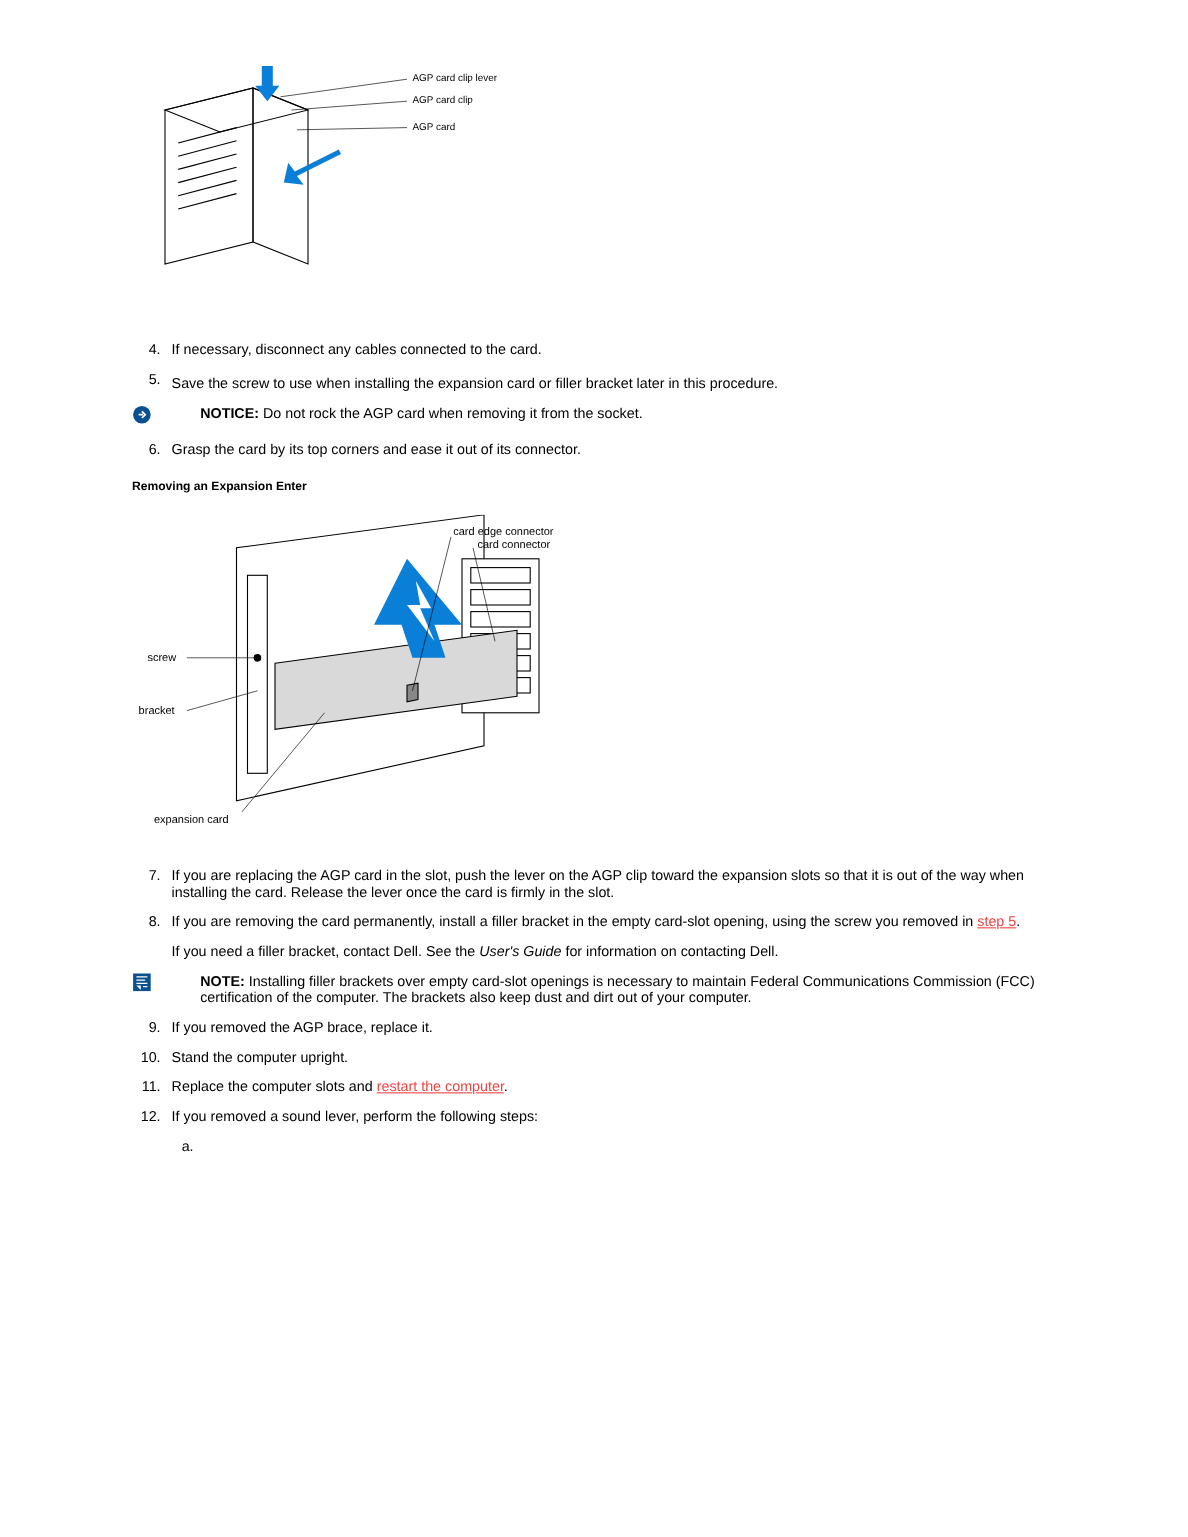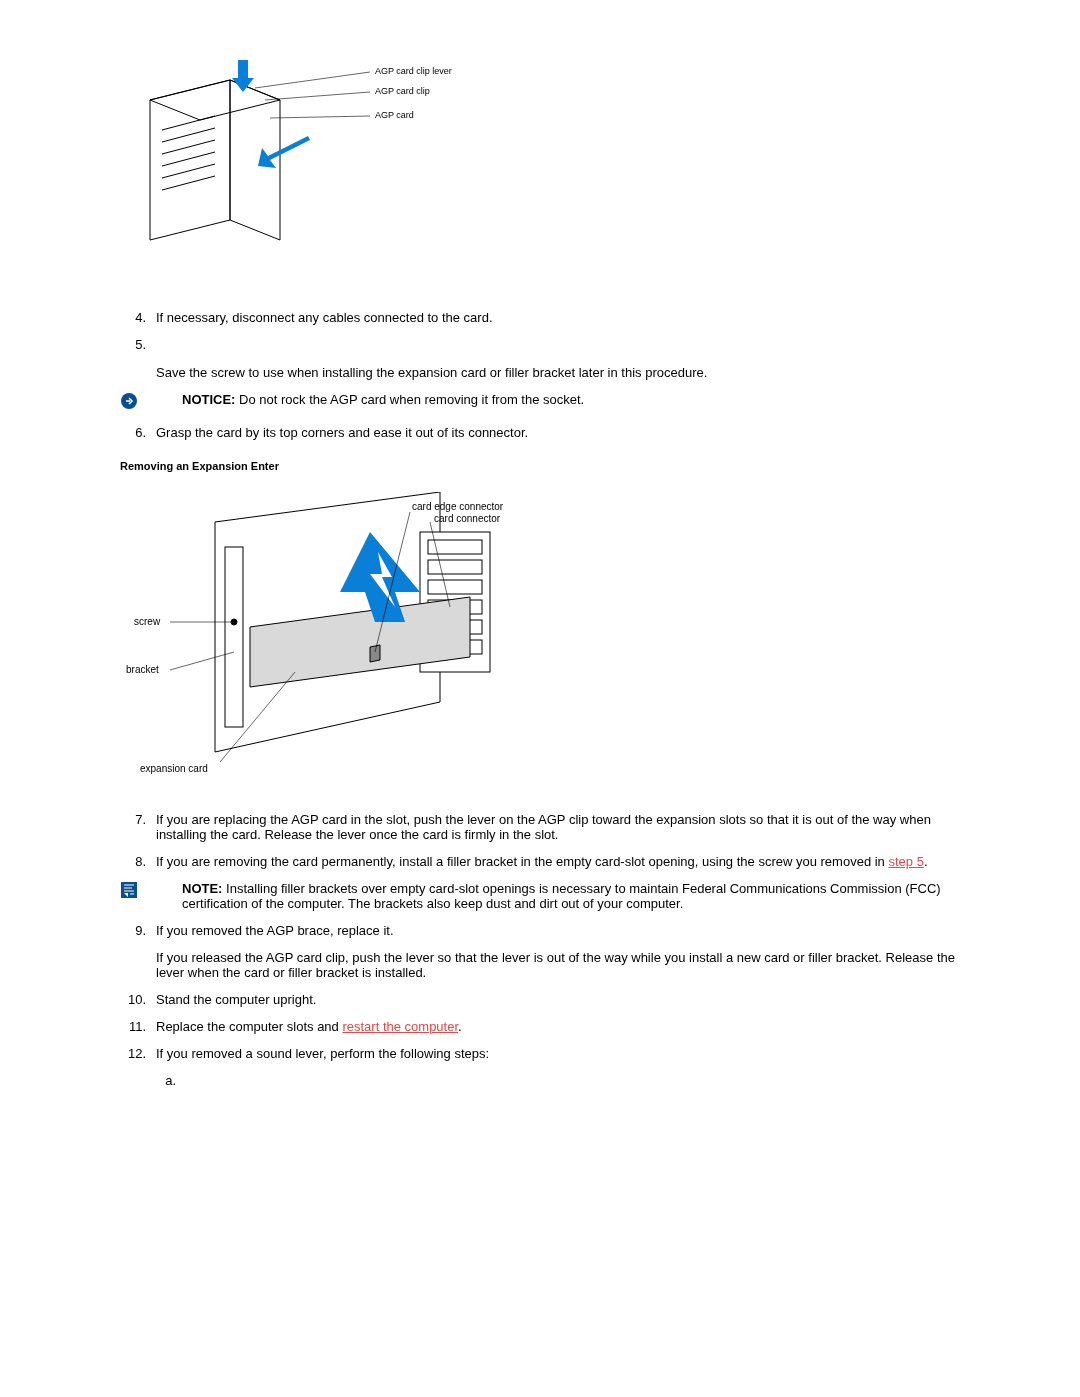--- a/index.html
+++ b/index.html
@@ -104,21 +104,21 @@
 </div>
 
 <div class="step-row">
   <div class="step-num">4.</div>
   <div class="step-text">If necessary, disconnect any cables connected to the card.</div>
 </div>
 
 <div class="step-row">
   <div class="step-num">5.</div>
   <div class="step-text">
-    <div style="margin-top:28px">Save the screw to use when installing the expansion card or filler bracket later in this procedure.</div>
+    <div style="margin-top:4px">Save the screw to use when installing the expansion card or filler bracket later in this procedure.</div>
   </div>
 </div>
 
 <div class="callout">
   <div class="icon">
     <svg width="18" height="18" viewBox="0 0 18 18">
         <circle cx="9" cy="9" r="8" fill="#0a4f8f"></circle>
         <path d="M6 9 L10 9 M9 6 L12 9 L9 12" stroke="#fff" stroke-width="1.6" fill="none"></path>
       </svg>
   </div>
@@ -180,41 +180,43 @@
 
 <div class="step-row">
   <div class="step-num">7.</div>
   <div class="step-text">If you are replacing the AGP card in the slot, push the lever on the AGP clip toward the expansion slots so that it is out of the way when installing the card. Release the lever once the card is firmly in the slot.</div>
 </div>
 
 <div class="step-row">
   <div class="step-num">8.</div>
   <div class="step-text">
     <span>If you are removing the card permanently, install a filler bracket in the empty card-slot opening, using the screw you removed in </span><a href="#" class="inline-link">step 5</a><span>.</span>
+    <div style="margin-top:12px">
+      <span>If you need a filler bracket, contact Dell. See the </span><span class="italic">User's Guide</span><span> for information on contacting Dell.</span>
+    </div>
   </div>
 </div>
 
 <div class="callout">
   <div class="icon">
     <svg width="18" height="18" viewBox="0 0 18 18">
         <rect x="1" y="1" width="16" height="16" fill="#0a4f8f"></rect>
         <path d="M4 4 L14 4 M4 7 L12 7 M4 10 L14 10 M10 13 L14 13" stroke="#fff" stroke-width="1.2"></path>
         <path d="M4 12 L8 16 L8 12 Z" fill="#fff"></path>
       </svg>
   </div>
   <div class="text">
     <span class="bold">NOTE:</span><span> Installing filler brackets over empty card-slot openings is necessary to maintain Federal Communications Commission (FCC) certification of the computer. The brackets also keep dust and dirt out of your computer.</span>
   </div>
 </div>
 
 <div class="step-row">
   <div class="step-num">9.</div>
   <div class="step-text">
     <span>If you removed the AGP brace, replace it.</span>
-    <div style="margin-top:12px">If you released the AGP card clip, push the lever so that the lever is out of the way while you install a new card or filler bracket. Release the lever when the card or filler bracket is installed.</div>
   </div>
 </div>
 
 <div class="step-row">
   <div class="step-num">10.</div>
   <div class="step-text">Stand the computer upright.</div>
 </div>
 
 <div class="step-row">
   <div class="step-num">11.</div>

